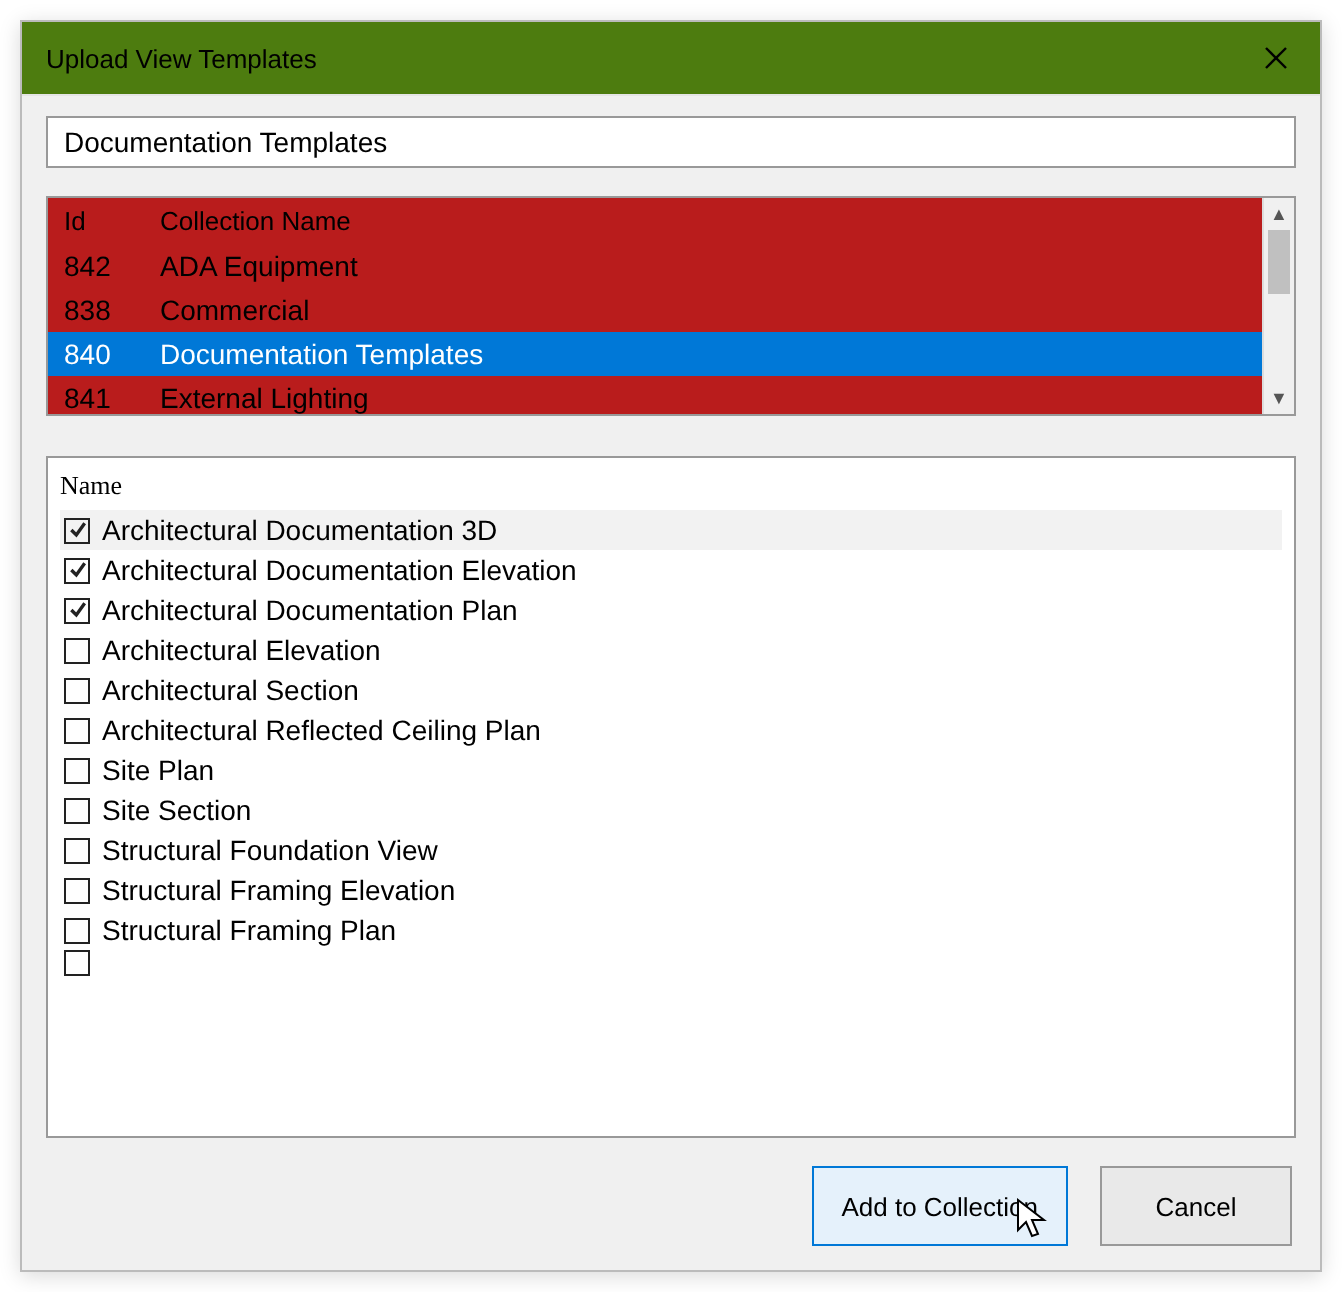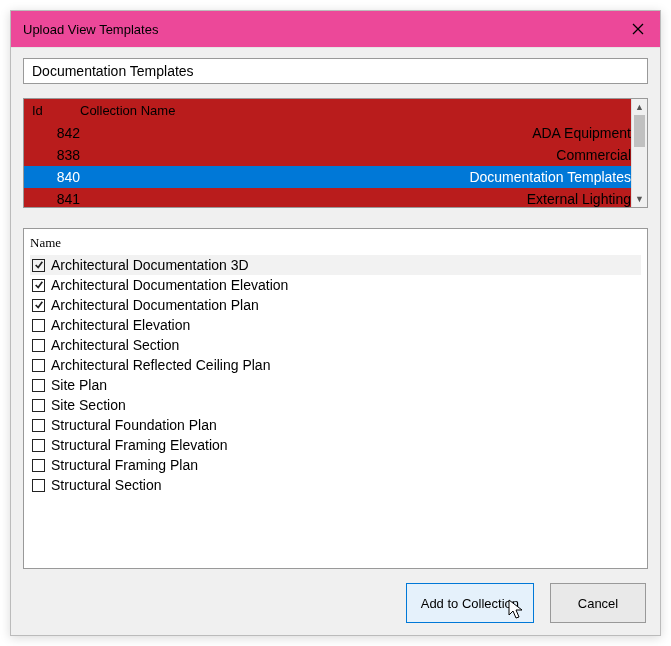--- a/index.html
+++ b/index.html
@@ -18,21 +18,21 @@
     background: #f0f0f0;
     box-shadow: 0 2px 10px rgba(0,0,0,0.15);
     display: flex;
     flex-direction: column;
   }
   .titlebar {
     display: flex;
     align-items: center;
     justify-content: space-between;
     padding: 8px 12px 8px 12px;
-    background: #ec4899;
+    background: #4d7c0f;
     border-bottom: 1px solid #e5e5e5;
   }
   .titlebar .title { font-size: 13px; }
   .close-btn {
     width: 20px; height: 20px;
     display: flex; align-items: center; justify-content: center;
     cursor: pointer;
   }
   .close-btn svg { width: 12px; height: 12px; stroke: #000; stroke-width: 1.2; }
   .content {
@@ -69,21 +69,20 @@
     padding: 4px 0 4px 0;
   }
   .col-id { width: 56px; padding-left: 8px; }
   .col-name { flex: 1; }
   .table-row {
     display: flex;
     font-size: 14px;
     padding: 1px 0;
     line-height: 20px;
     cursor: pointer;
-    text-align: right;
   }
   .table-row.selected {
     background: #0078d7;
     color: #fff;
   }
   .vscroll {
     width: 16px;
     background: #f0f0f0;
     border-left: 1px solid #ddd;
     position: relative;
@@ -260,33 +259,32 @@
           <div class="list-item">
             <span class="chk"></span>
             <span>Site Plan</span>
           </div>
           <div class="list-item">
             <span class="chk"></span>
             <span>Site Section</span>
           </div>
           <div class="list-item">
             <span class="chk"></span>
-            <span>Structural Foundation Plan</span>
+            <span>Structural Foundation View</span>
           </div>
           <div class="list-item">
             <span class="chk"></span>
             <span>Structural Framing Elevation</span>
           </div>
           <div class="list-item">
             <span class="chk"></span>
             <span>Structural Framing Plan</span>
           </div>
           <div class="list-item">
             <span class="chk"></span>
-            <span>Structural Section</span>
           </div>
         </div>
     </div>
 
     <div class="buttons">
       <div style="position:relative">
         <button class="btn primary">Add to Collection</button>
         <svg class="cursor" width="18" height="22" viewBox="0 0 18 22" style="left:102px;top:16px">
           <path d="M1 1 L1 16 L5 12 L8 19 L11 18 L8 11 L14 11 Z" fill="#fff" stroke="#000" stroke-width="1"></path>
         </svg>

